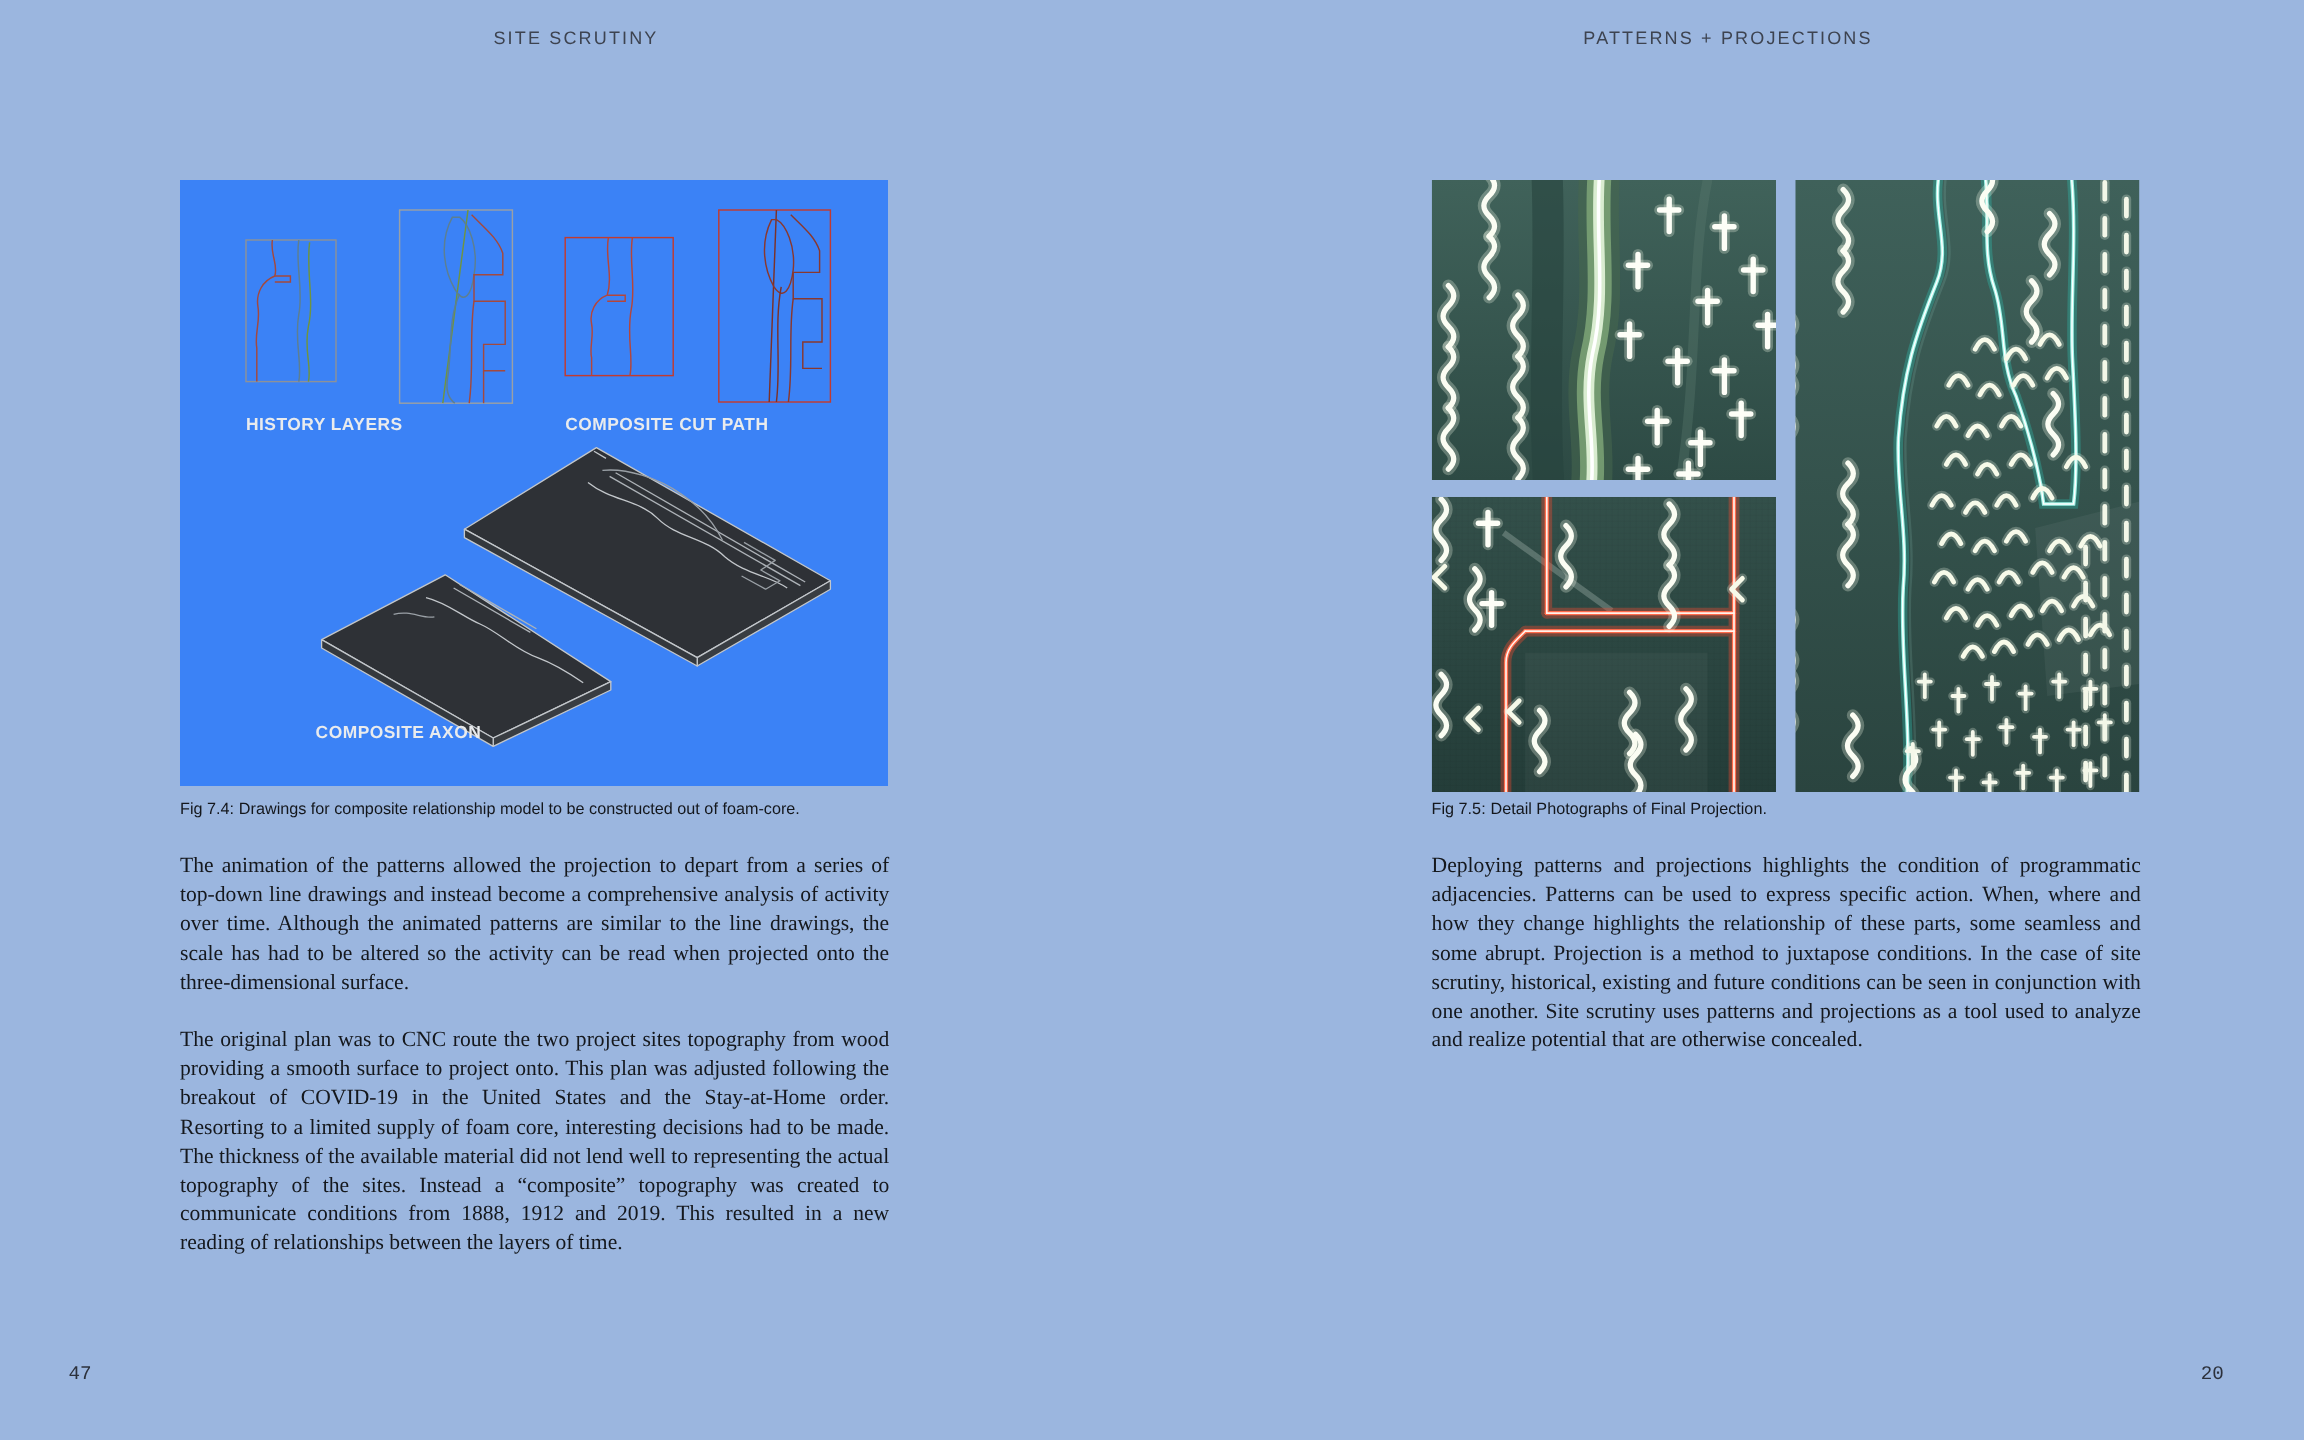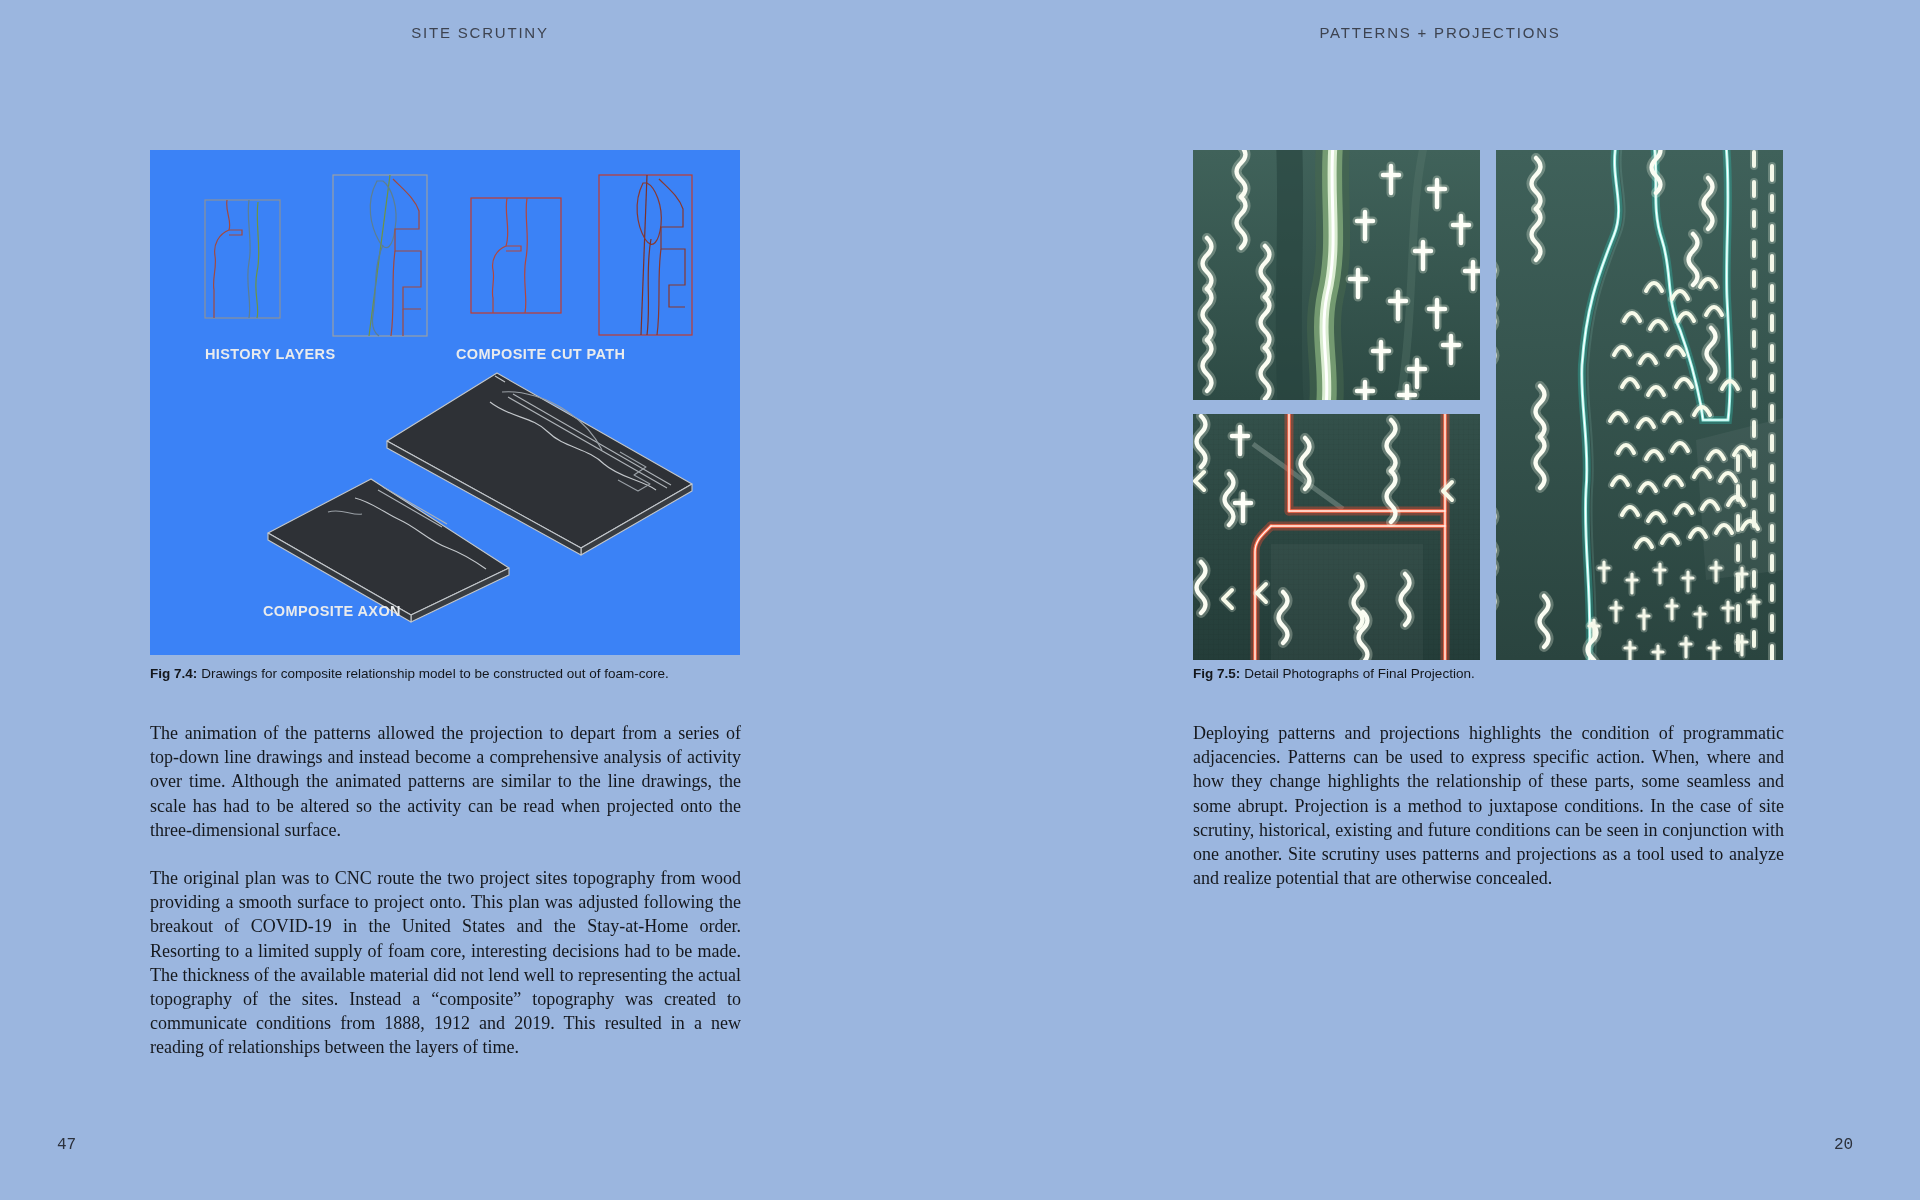--- a/index.html
+++ b/index.html
@@ -8,30 +8,30 @@
   .running-head{position:absolute;top:24px;width:960px;text-align:center;
           font-size:15px;letter-spacing:1.8px;color:#3d4350;}
   #head-left{left:0}
   #head-right{left:960px}
 
   .panel{position:absolute;left:150px;top:150px;width:590px;height:505px;background:#3b82f6;}
   .panel svg{position:absolute;left:0;top:0;display:block;}
   .panel-label{position:absolute;color:#e9ebed;font-size:14.5px;font-weight:bold;
           letter-spacing:.4px;white-space:nowrap;}
   #lbl-history{left:55px;top:196px}
-  #lbl-cutpath{left:306px;top:196px}
+  #lbl-cutpath{left:321px;top:196px}
   #lbl-axon{left:113px;top:453px}
 
   .caption{position:absolute;top:666px;font-size:13.5px;color:#14171c;}
   #cap-left{left:150px;width:590px}
   #cap-right{left:1193px;width:592px}
-  .caption b{font-weight:bold;margin-right:4px}
+  .caption b{font-weight:normal;margin-right:4px}
 
   .bodytext{position:absolute;top:709px;width:591px;font-family:"Liberation Serif",serif;
-          font-size:18px;line-height:1.345;text-align:justify;color:#15181d;margin-top:12px;}
+          font-size:18px;line-height:1.345;text-align:justify;color:#15181d;}
   #body-left{left:150px}
   #body-right{left:1193px}
   .bodytext p{margin:0 0 24px 0;}
 
   .pagenum{position:absolute;top:1136px;font-size:16px;color:#2c313c;font-family:Liberation Mono, monospace;}
   #pn-left{left:57px}
   #pn-right{left:1834px}
 
   .photo{position:absolute;overflow:hidden;}
   .photo svg{display:block}

